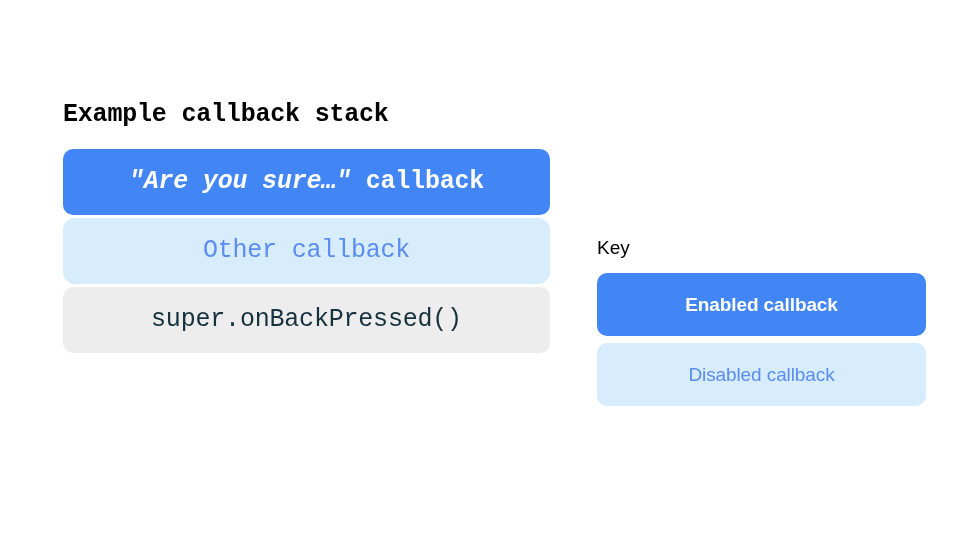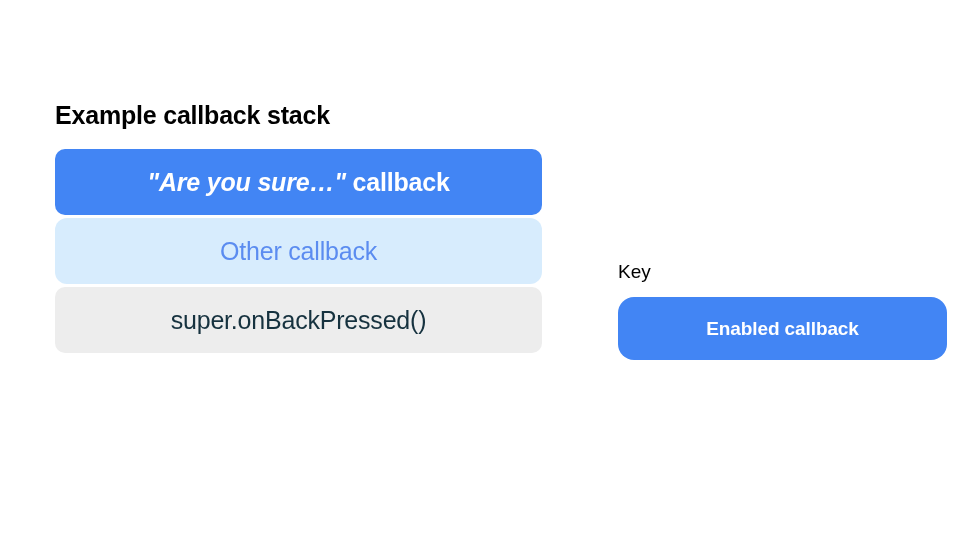--- a/index.html
+++ b/index.html
@@ -19,23 +19,24 @@
     position: absolute;
     left: 0;
     top: 0;
     width: 960px;
     height: 540px;
   }
 
   
   #stack-section {
     position: absolute;
-    left: 55px;
+    left: 63px;
     top: 100px;
     width: 487px;
+    font-family: Liberation Mono, monospace;
   }
 
   .section-title {
     font-size: 25px;
     font-weight: 600;
     color: #000000;
     letter-spacing: -0.2px;
     line-height: 30px;
     margin: 0 0 19px 0;
     white-space: nowrap;
@@ -92,44 +93,43 @@
   }
 
   
   .bar-label .quoted {
     font-style: italic;
   }
 
   
   #key-section {
     position: absolute;
-    left: 618px;
+    left: 597px;
     top: 236px;
     width: 329px;
-    margin-top: 24px;
   }
 
   .key-title {
     font-size: 19px;
     font-weight: 400;
     color: #000000;
     line-height: 23px;
     margin: 0 0 14px 0;
     white-space: nowrap;
   }
 
   #key-list {
     display: flex;
     flex-direction: column;
     gap: 7px;
   }
 
   .key-bar {
     height: 63px;
-    border-radius: 16px;
+    border-radius: 10px;
     display: flex;
     align-items: center;
     justify-content: center;
     box-sizing: border-box;
     padding: 0 12px;
     text-align: center;
     white-space: nowrap;
   }
 
   .key-bar .bar-label {
@@ -169,18 +169,21 @@
   <section id="key-section">
 
     <h3 class="key-title">Key</h3>
 
     <div id="key-list">
 
       <div class="key-bar state-enabled">
         <span class="bar-label">Enabled callback</span>
       </div>
 
+      <div class="key-bar state-disabled">
+        <span class="bar-label">Disabled callback</span>
+      </div>
 
 
     </div>
   </section>
 
 </div>
 
 </body></html>

